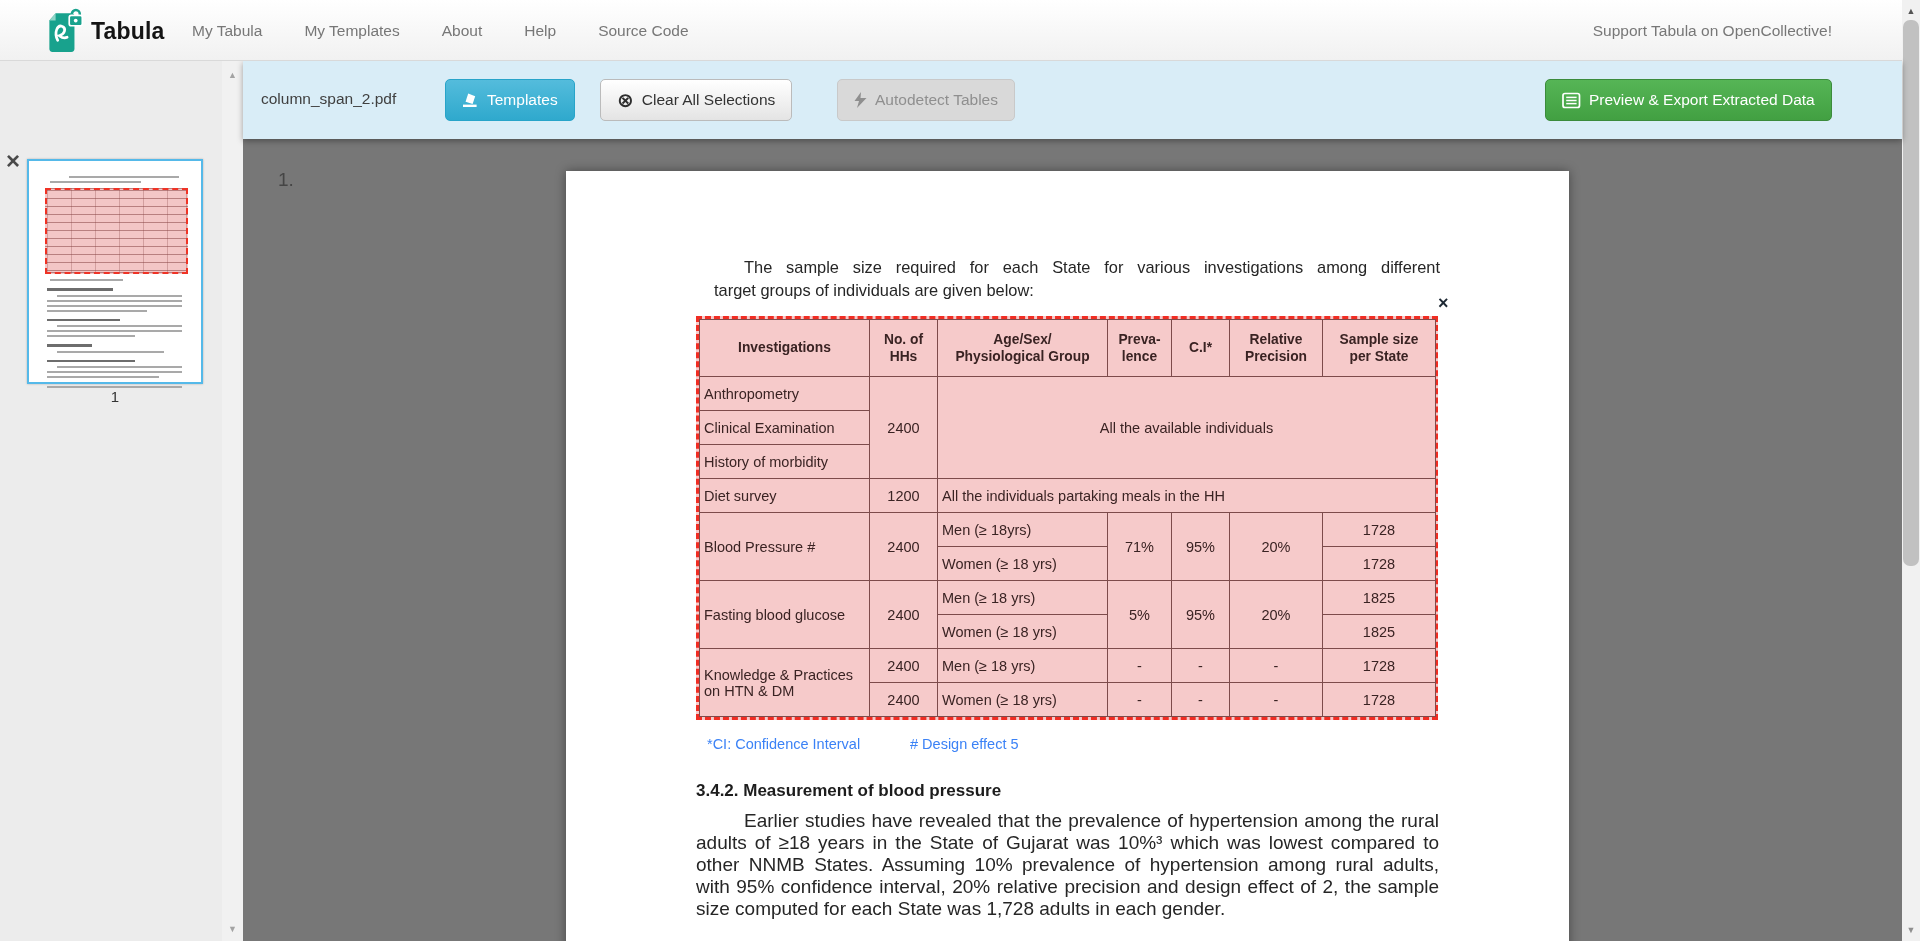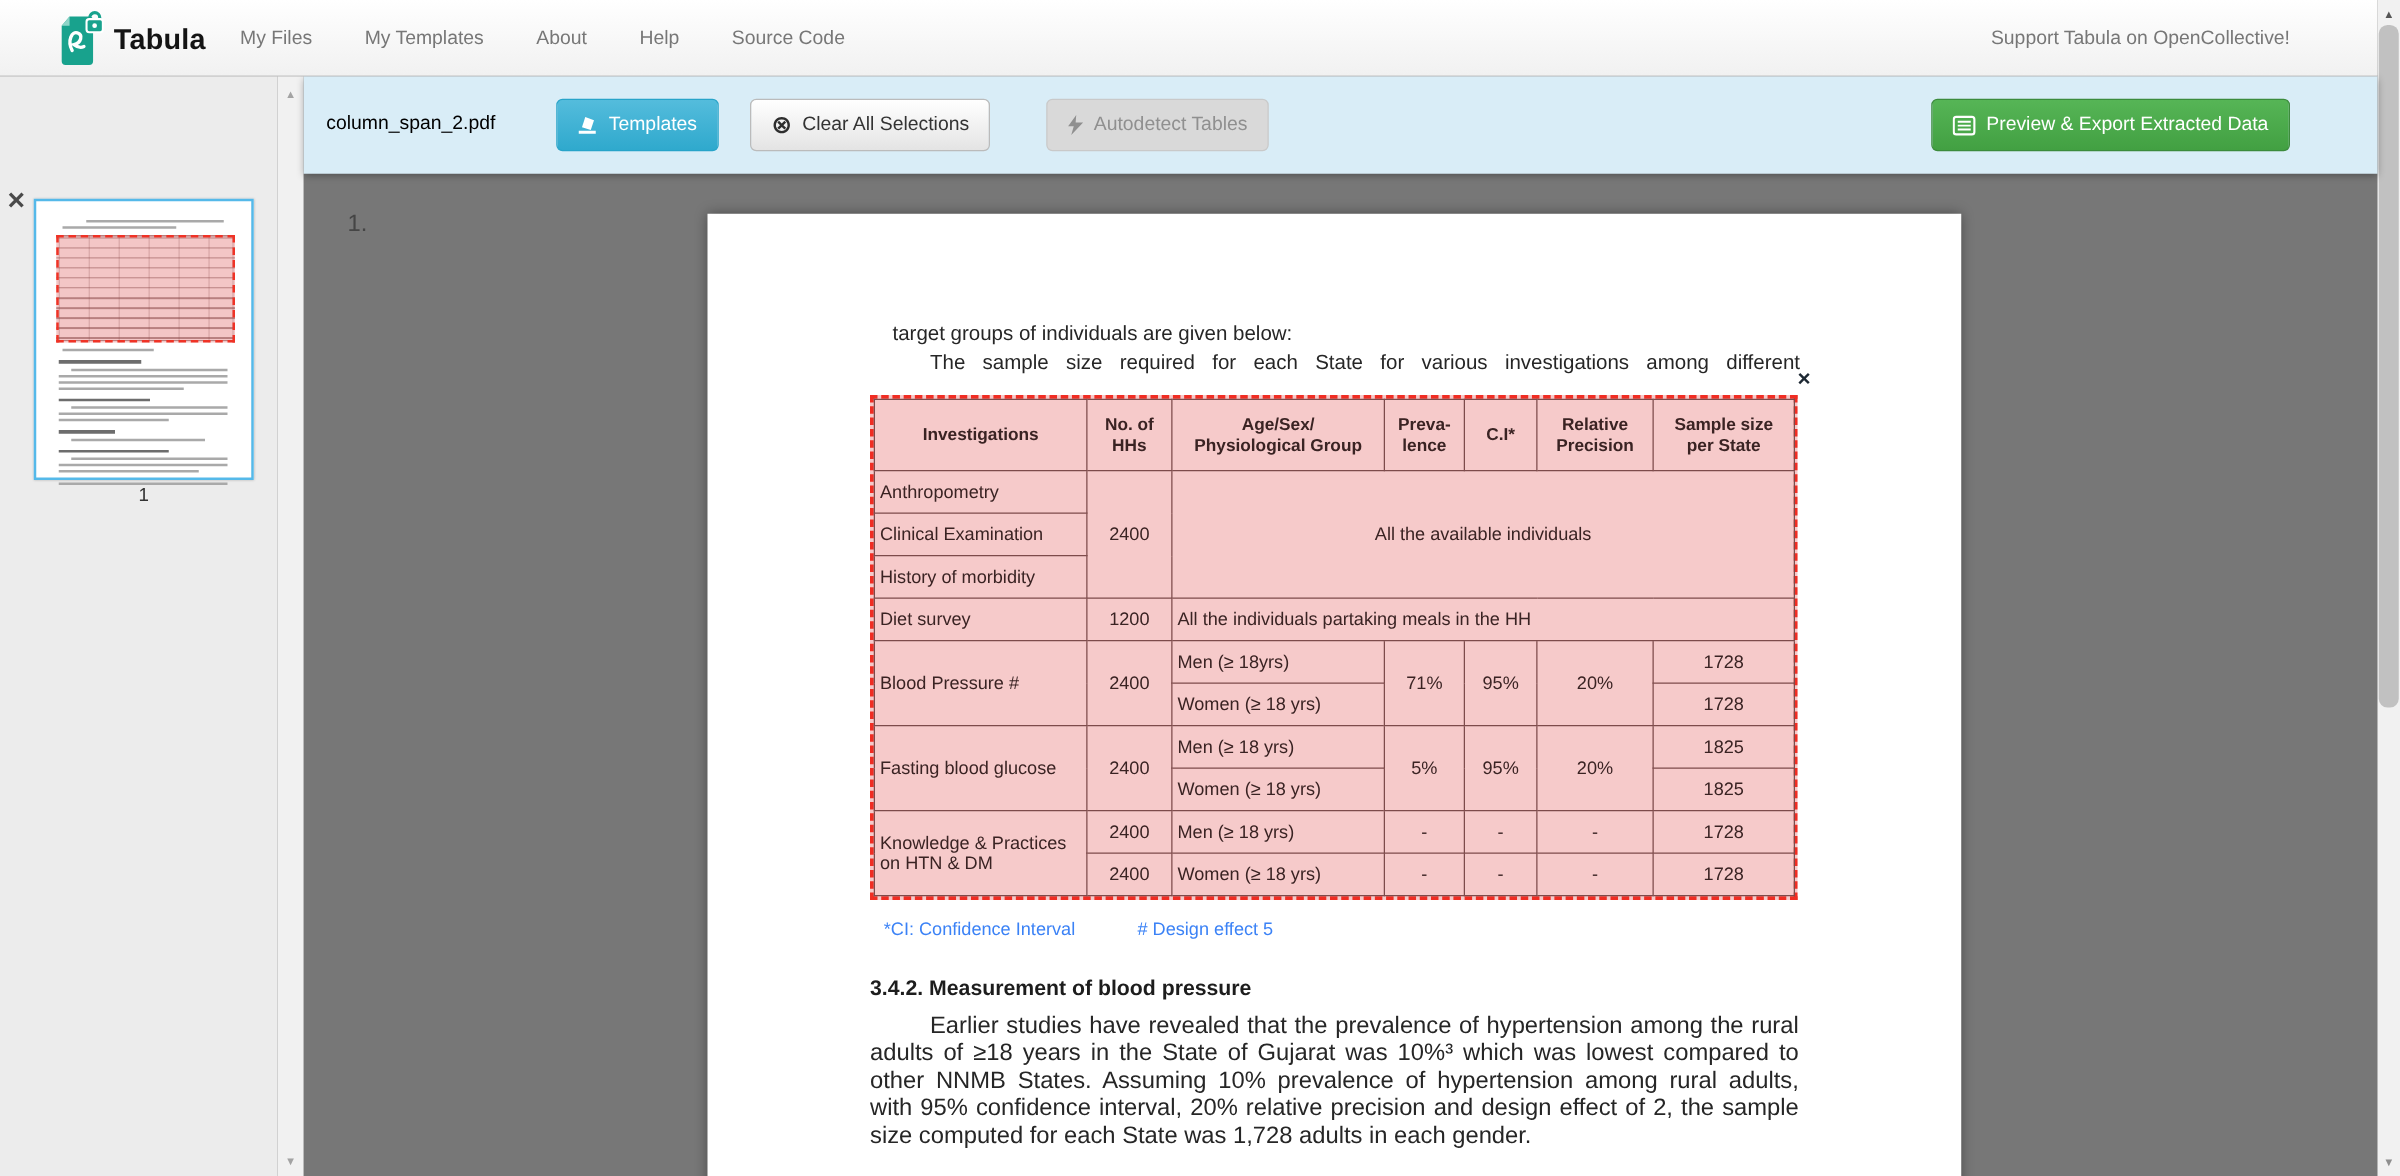--- a/index.html
+++ b/index.html
@@ -14,21 +14,21 @@
   .brand-logo { display:block; }
   .brand-text { margin-left:8px; font-size:23px; font-weight:bold; color:#141414; letter-spacing:.2px; }
   .nav-links { position:absolute; left:192px; top:0; height:61px; display:flex; align-items:center; gap:42px; }
   .nav-item { font-size:15.5px; color:#777; cursor:pointer; white-space:nowrap; }
   .support-link { position:absolute; right:70px; top:0; height:61px; display:flex; align-items:center;
                   font-size:15.5px; color:#777; cursor:pointer; }
 
   
   .toolbar { position:absolute; left:243px; top:61px; width:1659px; height:78px;
              background:#d9edf7; box-shadow:0 2px 6px rgba(0,0,0,.35); z-index:30; }
-  .filename { position:absolute; left:18px; top:29px; font-size:15.5px; color:#000000; }
+  .filename { position:absolute; left:18px; top:29px; font-size:15.5px; color:#404040; }
   .btn { position:absolute; top:18px; height:42px; display:flex; align-items:center; gap:8px;
          border-radius:5px; font-size:15.5px; cursor:pointer; padding:16px 16px; white-space:nowrap; }
   .btn-templates { left:202px; background:linear-gradient(#54bcdc,#2fa9cd); border:1px solid #28a4c9; color:#fff; }
   .btn-clear { left:357px; background:linear-gradient(#ffffff,#e4e4e4); border:1px solid #bbb; color:#333; }
   .btn-autodetect { left:594px; background:#d9d9d9; border:1px solid #c9c9c9; color:#8f8f8f; cursor:default; }
   .btn-export { left:1302px; background:linear-gradient(#56b556,#42a042); border:1px solid #3c8b3c; color:#fff; }
   .glyph-clear { font-size:20px; font-weight:bold; line-height:1; color:#2e2e2e; }
 
   
   .sidebar { position:absolute; left:0; top:61px; width:222px; height:880px; background:#ececec; }
@@ -99,21 +99,21 @@
         <path d="M10 5 h15 q3 0 3 3 v31 q0 3 -3 3 H7 q-3 0 -3 -3 V12 Z" fill="#18a28d"></path>
         <path d="M10 5 L4 12 H10 Z" fill="#8ed5c8"></path>
         <path d="M12 31 C8 23 12 16 16 17.5 C20.5 19 19 25 13.5 26.5 C16 28.5 19 29 21 28" stroke="#ffffff" stroke-width="2.6" fill="none" stroke-linecap="round"></path>
         <path d="M25.5 8 v-2.2 a3.8 3.8 0 0 1 7.6 0 V8" stroke="#18a28d" stroke-width="2.4" fill="none"></path>
         <rect x="23" y="7" width="12.5" height="10" rx="2" fill="#18a28d" stroke="#ffffff" stroke-width="1.6"></rect>
         <circle cx="29.2" cy="12" r="1.8" fill="#ffffff"></circle>
       </svg>
       <span class="brand-text">Tabula</span>
     </a>
     <div class="nav-links">
-      <span class="nav-item">My Files</span>
+      <span class="nav-item">My Tabula</span>
       <span class="nav-item">My Templates</span>
       <span class="nav-item">About</span>
       <span class="nav-item">Help</span>
       <span class="nav-item">Source Code</span>
     </div>
     <span class="support-link">Support Tabula on OpenCollective!</span>
   </div>
 
   <div class="toolbar">
     <span class="filename">column_span_2.pdf</span>
@@ -177,22 +177,22 @@
     <span class="arr up">▲</span>
     <span class="arr down">▼</span>
   </div>
 
   <div class="main">
     <span class="page-label">1.</span>
 
     <div class="pdf-page">
 
       <div class="intro">
+        <div class="doc-line indent">The sample size required for each State for various investigations among different</div>
         <div class="doc-line last">target groups of individuals are given below:</div>
-        <div class="doc-line indent">The sample size required for each State for various investigations among different</div>
       </div>
 
       <span class="sel-close">×</span>
 
       <div class="selection">
         <table class="doc-table">
           <colgroup>
             <col style="width:170px">
               <col style="width:68px">
               <col style="width:170px">

